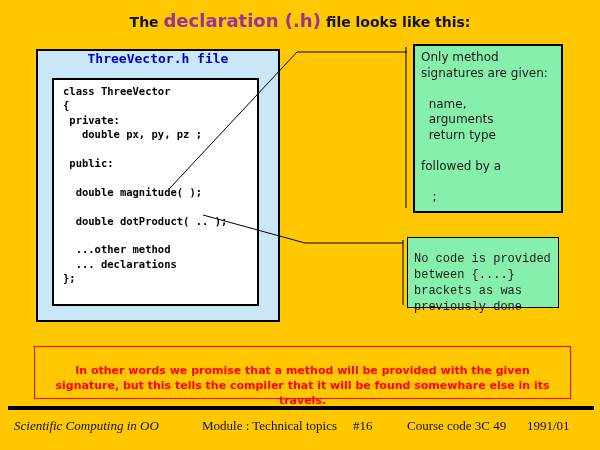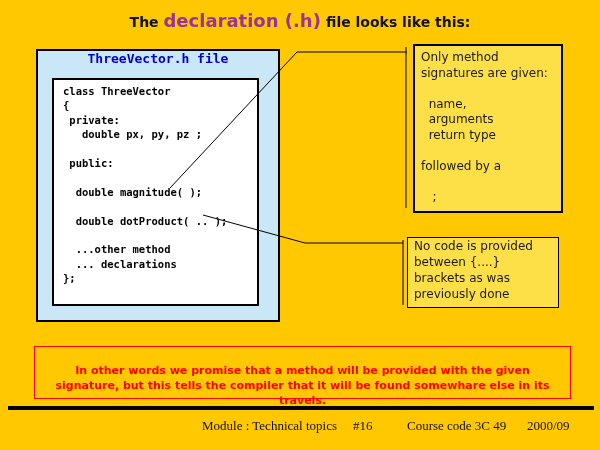--- a/index.html
+++ b/index.html
@@ -52,39 +52,40 @@
     font-family: "DejaVu Sans Mono", "Liberation Mono", monospace;
     font-weight: bold;
     font-size: 10.5px;
     line-height: 14.4px;
     color: #000;
     white-space: pre;
   }
   
   .note {
     position: absolute;
-    background: #fde047;
+    background: #86efac;
     box-sizing: border-box;
     color: #1a1a1a;
     font-size: 12px;
     white-space: pre;
   }
   .note-1 {
     left: 413px; top: 44px;
     width: 150px; height: 169px;
     border: 2px solid #000;
     padding: 4px 6px;
     line-height: 15.5px;
   }
   .note-2 {
     left: 407px; top: 237px;
     width: 152px; height: 71px;
     border: 1.5px solid #000;
-    padding: 0 6px;
+    padding: 13px 6px;
     line-height: 16px;
+    font-family: Liberation Mono, monospace;
   }
   
   .connector-svg {
     position: absolute;
     left: 0; top: 0;
     width: 600px; height: 450px;
     pointer-events: none;
   }
   .connector-svg line, .connector-svg polyline {
     stroke: #000;
@@ -179,18 +180,19 @@
   <div class="note note-2">No code is provided
 between {....}
 brackets as was
 previously done</div>
 
   <div class="summary-box">In other words we promise that a method will be provided  with the given
 signature, but this tells the compiler that it will be found somewhare else in its
 travels.</div>
 
   <div class="divider"></div>
+  <span class="footer-item f-course">Scientific Computing in OO</span>
   <span class="footer-item f-module">Module : Technical topics</span>
   <span class="footer-item f-num">#16</span>
   <span class="footer-item f-code">Course code 3C 49</span>
-  <span class="footer-item f-year">2000/09</span>
+  <span class="footer-item f-year">1991/01</span>
 
 </div>
 
 </body></html>

